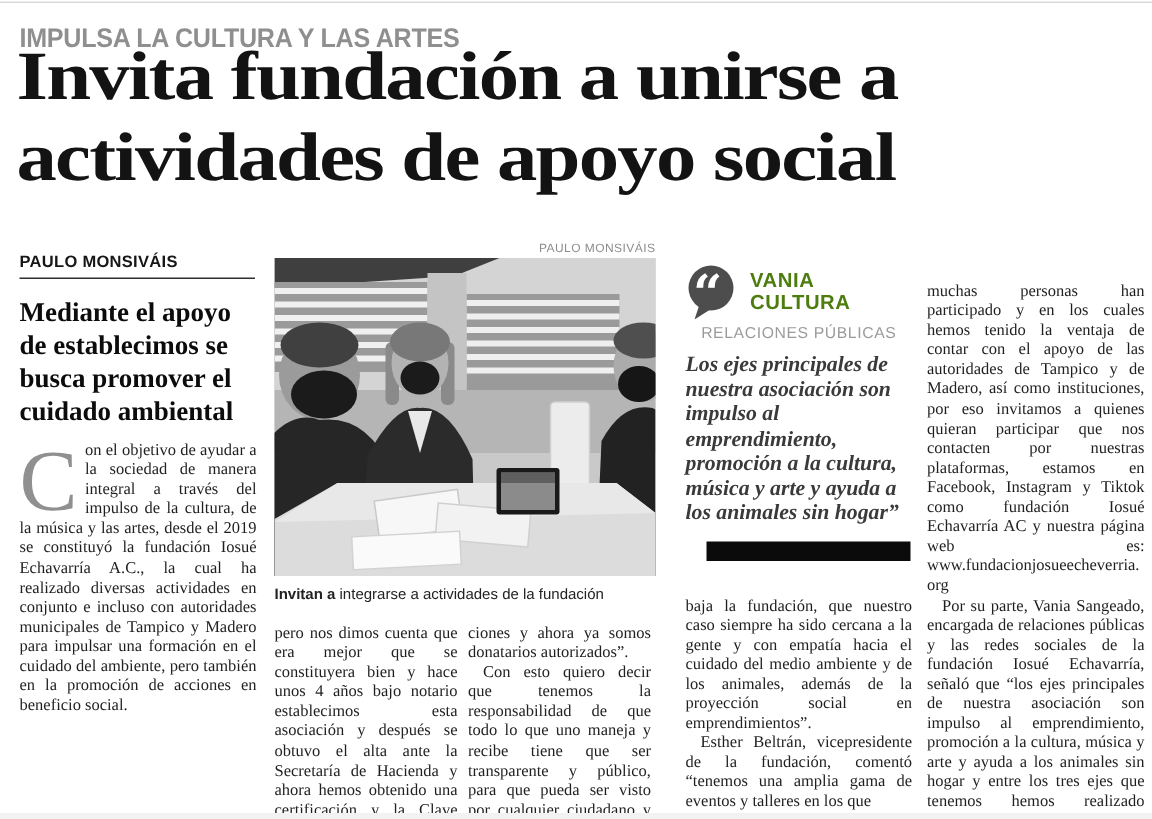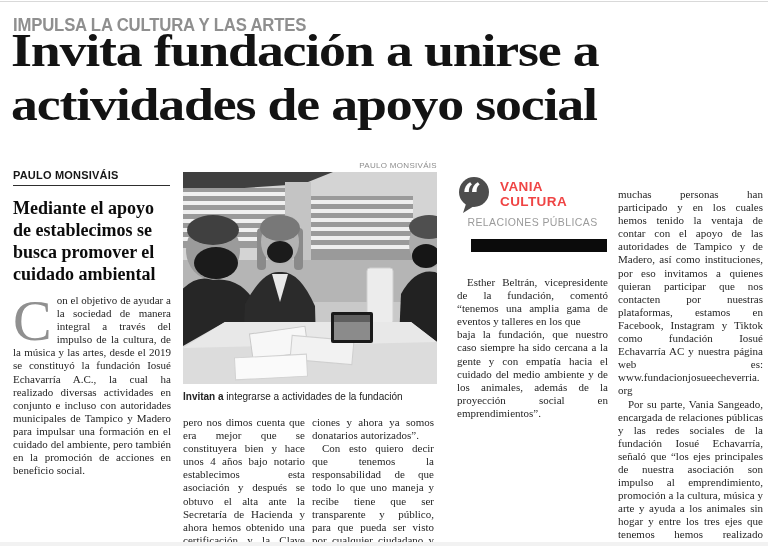--- a/index.html
+++ b/index.html
@@ -47,21 +47,21 @@
   .caption { left:183px; top:391px; width:258px; font:10px/12px "Liberation Sans", sans-serif; color:#222; }
   .caption b { font-weight:700; }
 
   .col2 { left:183px; top:416px; width:122px; }
   .col3 { left:312px; top:416px; width:122px; }
   .col5 { left:618px; top:188px; width:145px; }
 
   .qcol { left:457px; top:176px; width:151px; }
   .qhead { display:flex; gap:9px; align-items:flex-start; }
   .qname {
-    font:700 13.5px/15px "Liberation Sans", sans-serif; color:#ef4444;
+    font:700 13.5px/15px "Liberation Sans", sans-serif; color:#4d7c0f;
     letter-spacing:.4px; margin-top:3px;
   }
   .qrole { font:10.5px/13px "Liberation Sans", sans-serif; color:#9b9b9b; letter-spacing:.4px; margin-top:3px;text-align:center; }
   .qtext { font:italic 700 14.5px/16.5px "Liberation Serif", serif; color:#3a3a3a; margin-top:6px; }
   .qbar { width:136px; height:13px; background:#0b0b0b; margin:10px 0 0 14px; }
   .qbody { margin-top:24px; }
   p.body + p.body { margin-top:0; }
 </style>
 </head>
 <body>
@@ -160,24 +160,25 @@
         <circle cx="17" cy="16" r="15" fill="#4d4d4d"></circle>
         <polygon points="9,28 6,37 17,30" fill="#4d4d4d"></polygon>
         <text x="5" y="31" font-family="DejaVu Serif, serif" font-size="34" font-weight="bold" fill="#ffffff">“</text>
       </svg>
       <div class="qname">
         <div>VANIA</div>
         <div>CULTURA</div>
       </div>
     </div>
     <div class="qrole">RELACIONES PÚBLICAS</div>
+    <div class="qtext">Los ejes principales de nuestra asociación son impulso al emprendimiento, promoción a la cultura, música y arte y ayuda a los animales sin hogar”</div>
     <div class="qbar"></div>
     <div class="qbody">
+      <p class="body">baja la fundación, que nuestro caso siempre ha sido cercana a la gente y con empatía hacia el cuidado del medio ambiente y de los animales, además de la proyección social en emprendimientos”.</p>
       <p class="body indent">Esther Beltrán, vicepresidente de la fundación, comentó “tenemos una amplia gama de eventos y talleres en los que</p>
-      <p class="body">baja la fundación, que nuestro caso siempre ha sido cercana a la gente y con empatía hacia el cuidado del medio ambiente y de los animales, además de la proyección social en emprendimientos”.</p>
     </div>
   </div>
 
   <div class="abs col5">
     <p class="body">muchas personas han participado y en los cuales hemos tenido la ventaja de contar con el apoyo de las autoridades de Tampico y de Madero, así como instituciones, por eso invitamos a quienes quieran participar que nos contacten por nuestras plataformas, estamos en Facebook, Instagram y Tiktok como fundación Iosué Echavarría AC y nuestra página web es: www.fundacionjosueecheverria.org</p>
     <p class="body indent">Por su parte, Vania Sangeado, encargada de relaciones públicas y las redes sociales de la fundación Iosué Echavarría, señaló que “los ejes principales de nuestra asociación son impulso al emprendimiento, promoción a la cultura, música y arte y ayuda a los animales sin hogar y entre los tres ejes que tenemos hemos realizado diversas actividades como cursos de capacitación, limpieza de áreas públicas y rescate de mascotas para ayudar encontrarles casa”.</p>
   </div>
 </div>
 
 </body></html>

